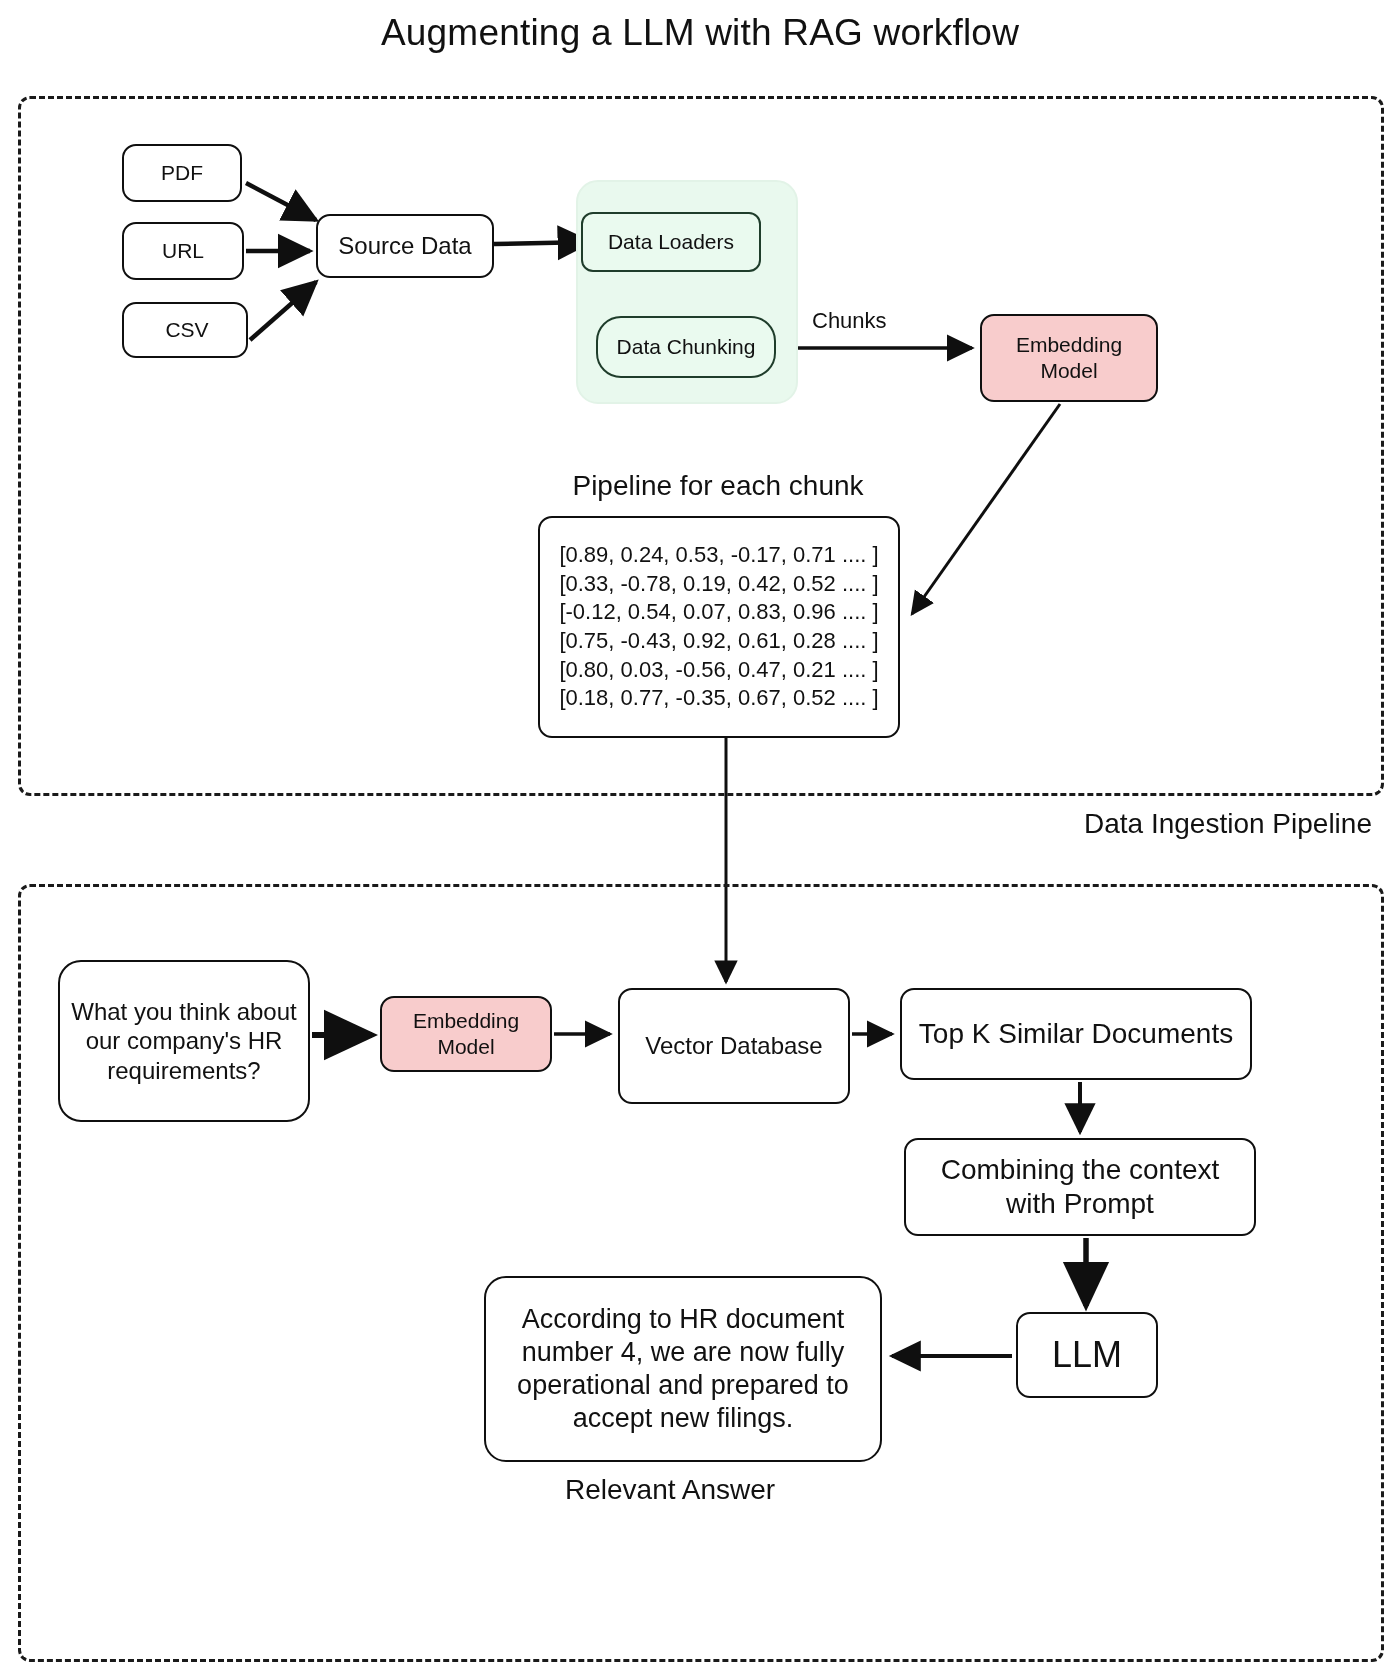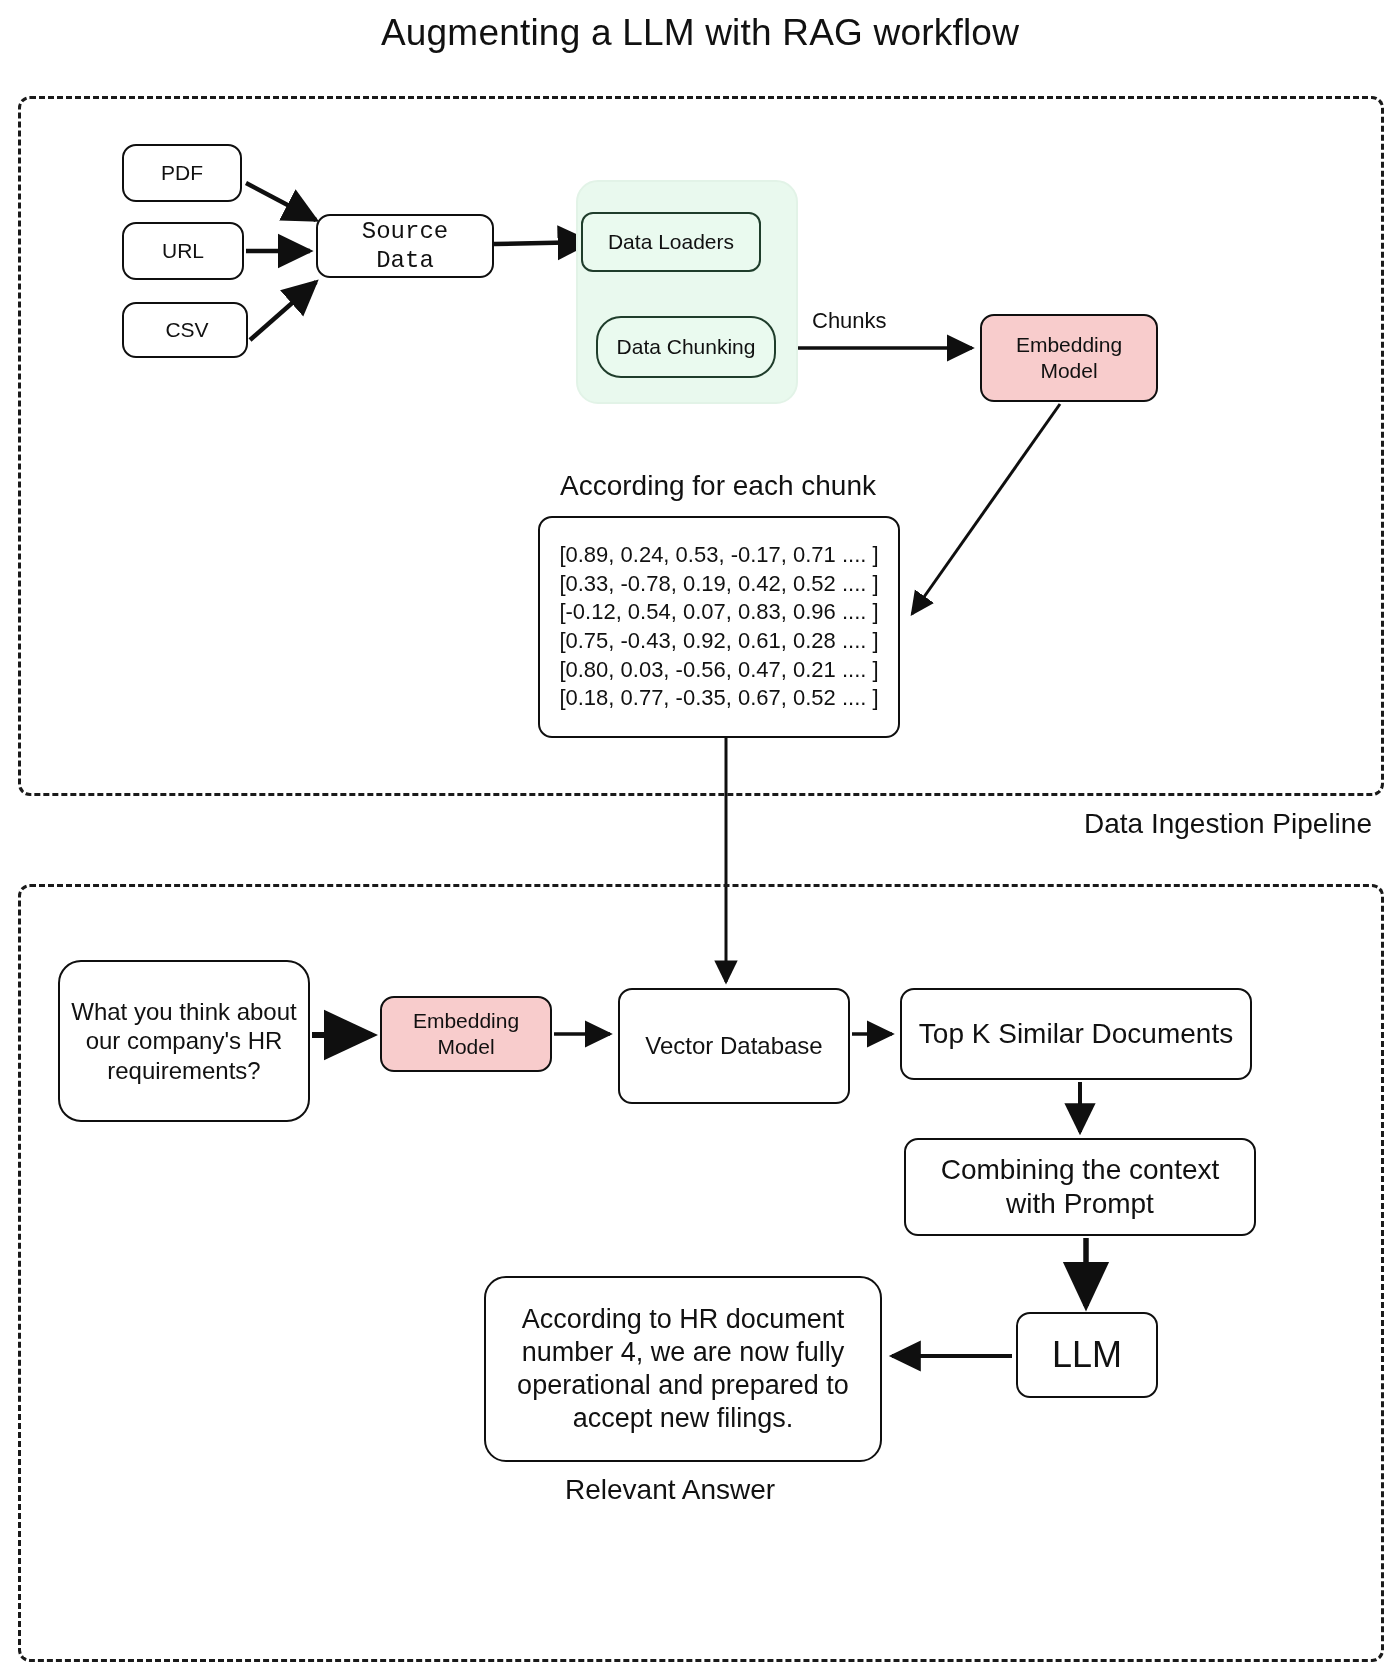--- a/index.html
+++ b/index.html
@@ -83,21 +83,21 @@
     box-sizing: border-box;
     background: #e9f9ee;
     border: 2px solid #e2f3e7;
     border-radius: 22px;
   }
 
   
   #node-pdf        { left: 122px; top: 144px;  width: 120px; height: 58px; }
   #node-url        { left: 122px; top: 222px;  width: 122px; height: 58px; }
   #node-csv        { left: 122px; top: 302px;  width: 126px; height: 56px; padding-left: 12px; }
-  #node-source     { left: 316px; top: 214px;  width: 178px; height: 64px; font-family: Liberation Mono, monospace; }
+  #node-source     { left: 316px; top: 214px;  width: 178px; height: 64px; }
   #group-green     { left: 576px; top: 180px;  width: 222px; height: 224px; }
   #node-loaders    { left: 581px; top: 212px;  width: 180px; height: 60px; }
   #node-chunking   { left: 596px; top: 316px;  width: 180px; height: 62px; border-radius: 25px; }
   #node-embed1     { left: 980px; top: 314px;  width: 178px; height: 88px; }
   #node-vectors    { left: 538px; top: 516px;  width: 362px; height: 222px;
                      align-items: center; justify-content: center; }
 
   .vector-list {
     font-size: 22px;
     line-height: 1.30;
@@ -204,21 +204,21 @@
 
   <div id="label-chunks">Chunks</div>
 
   <div class="node pink small" id="node-embed1">
     <span>
       <span>Embedding</span><br>
       <span>Model</span>
     </span>
   </div>
 
-  <div id="label-embedding-each">According for each chunk</div>
+  <div id="label-embedding-each">Pipeline for each chunk</div>
 
   <div class="node" id="node-vectors">
     <div class="vector-list">
       <div>[0.89, 0.24, 0.53, -0.17, 0.71 .... ]</div>
       <div>[0.33, -0.78, 0.19, 0.42, 0.52 .... ]</div>
       <div>[-0.12, 0.54, 0.07, 0.83, 0.96 .... ]</div>
       <div>[0.75, -0.43, 0.92, 0.61, 0.28 .... ]</div>
       <div>[0.80, 0.03, -0.56, 0.47, 0.21 .... ]</div>
       <div>[0.18, 0.77, -0.35, 0.67, 0.52 .... ]</div>
     </div>

